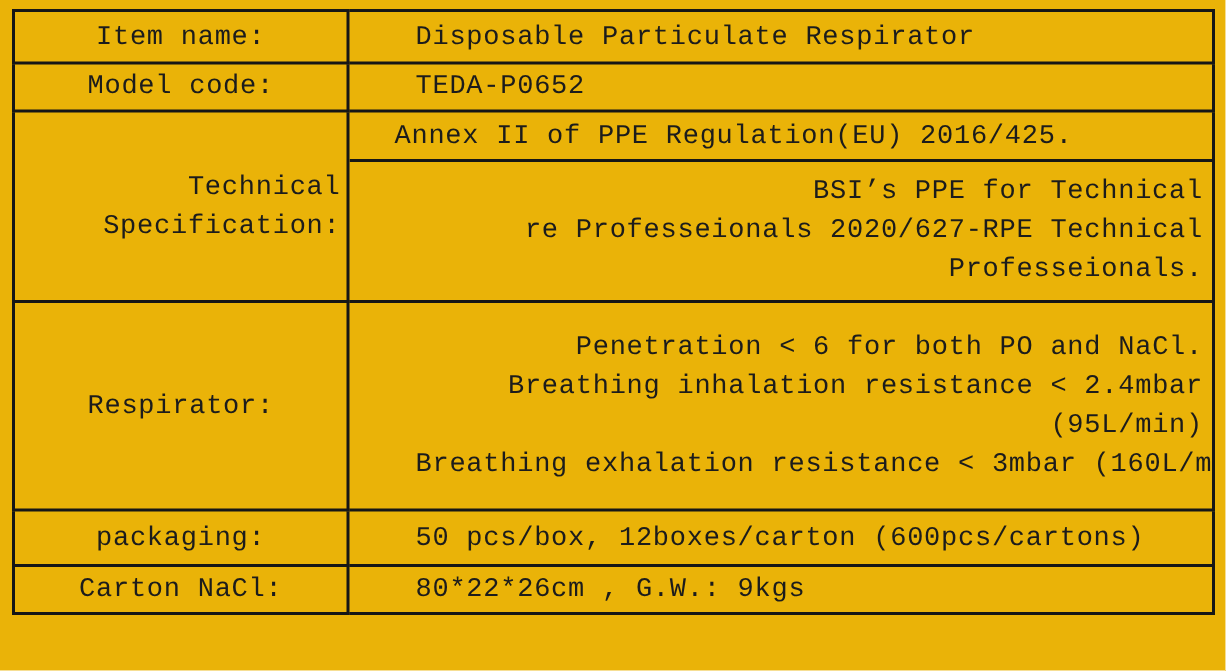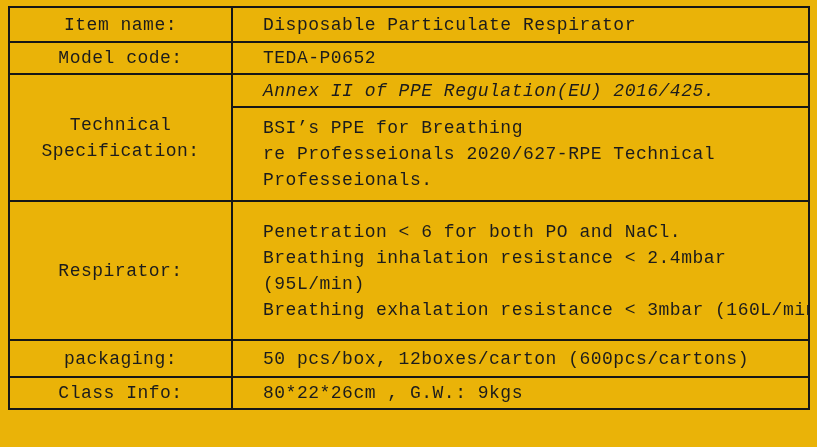--- a/index.html
+++ b/index.html
@@ -30,43 +30,42 @@
     border: 2px solid #161616;
     vertical-align: middle;
     overflow: hidden;
   }
   td.label-cell {
     width: 213px;
     text-align: center;
     padding: 0 4px;
   }
   td.value-cell {
-    padding: 2px 6px 2px 30px;
+    padding: 2px 6px 2px 44px;
     text-align: left;
   }
   tr.row-h35 { height: 35px; }
   tr.row-h36 { height: 20px; }
   tr.row-h115 { height: 115px; }
   tr.row-h139 { height: 139px; }
   tr.row-h37 { height: 37px; margin-top: 36px; }
   tr.row-h32 { height: 32px; }
   td.split-cell { padding: 0; }
   .sub-top {
     box-sizing: border-box;
     height: 33px;
     border-bottom: 2px solid #161616;
     display: flex;
     align-items: center;
     padding-left: 30px;
-    font-style: italic;
   }
   .sub-bottom {
     padding: 7px 6px 7px 30px;
   }
-  .multiline div { white-space: nowrap; }
+  .multiline div { white-space: nowrap; text-align: right; }
 </style>
 </head>
 <body>
 
 <div class="canvas">
   <table class="spec-table">
 
     <tbody>
         <tr class="row-h35">
       <td class="label-cell">Item name:</td>
@@ -80,21 +79,21 @@
 
 
     <tr class="row-h115">
       <td class="label-cell multiline">
         <div>Technical</div>
         <div>Specification:</div>
       </td>
       <td class="value-cell split-cell">
         <div class="sub-top">Annex II of PPE Regulation(EU) 2016/425.</div>
         <div class="sub-bottom multiline">
-          <div>BSI’s PPE for Breathing</div>
+          <div>BSI’s PPE for Technical</div>
           <div>re Professeionals 2020/627-RPE Technical</div>
           <div>Professeionals.</div>
         </div>
       </td>
     </tr>
 
     <tr class="row-h139">
       <td class="label-cell">Respirator:</td>
       <td class="value-cell multiline">
         <div>Penetration &lt; 6 for both PO and NaCl.</div>
@@ -103,19 +102,19 @@
         <div>Breathing exhalation resistance &lt; 3mbar (160L/min)</div>
       </td>
     </tr>
 
     <tr class="row-h37">
       <td class="label-cell">packaging:</td>
       <td class="value-cell">50 pcs/box, 12boxes/carton (600pcs/cartons)</td>
     </tr>
 
     <tr class="row-h32">
-      <td class="label-cell">Class Info:</td>
+      <td class="label-cell">Carton NaCl:</td>
       <td class="value-cell">80*22*26cm ,  G.W.: 9kgs</td>
     </tr>
 
   </tbody>
     </table>
 </div>
 
 </body></html>

